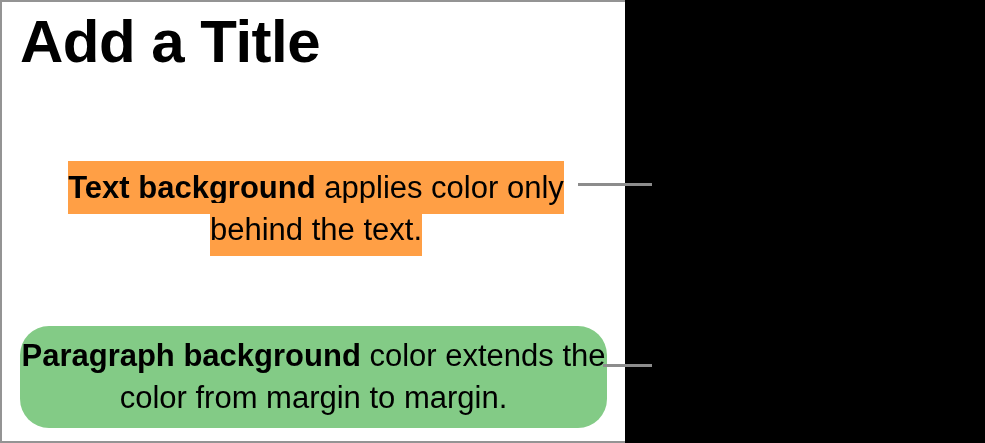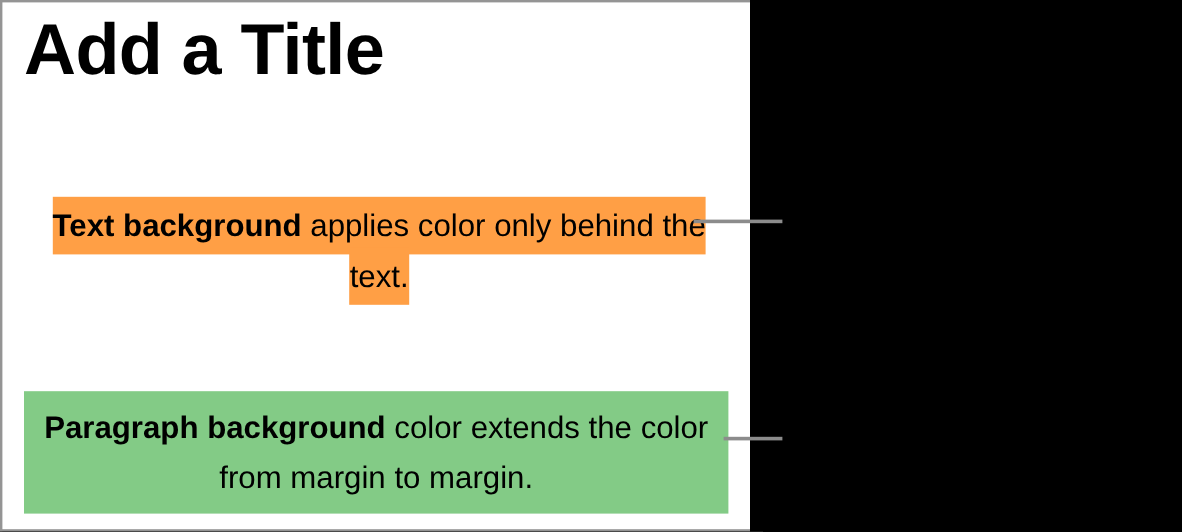--- a/index.html
+++ b/index.html
@@ -43,21 +43,21 @@
     line-height: 1.12;
     letter-spacing: -0.5px;
     color: #000000;
     white-space: nowrap;
   }
   
   .para {
     position: absolute;
     left: 18px;
     margin: 0;
-    font-size: 26px;
+    font-size: 31px;
     line-height: 42px;
     color: #000000;
     width: 592px;
   }
   .para .lead {
     font-weight: bold;
   }
   
   .para-text-bg {
     top: 165px;
@@ -67,20 +67,21 @@
     box-decoration-break: clone;
     -webkit-box-decoration-break: clone;
     padding: 9px 0 9px 0;
   }
   
   .para-block-bg {
     top: 324px;
     background-color: #83cb86;
     padding: 9px 0 9px 0;
     width: 587px;
+    border-radius: 29px;
   }
   
   .leader {
     position: absolute;
     height: 3px;
     background: #8c8c8c;
   }
   .leader-text-bg {
     left: 578px;
     top: 183px;

